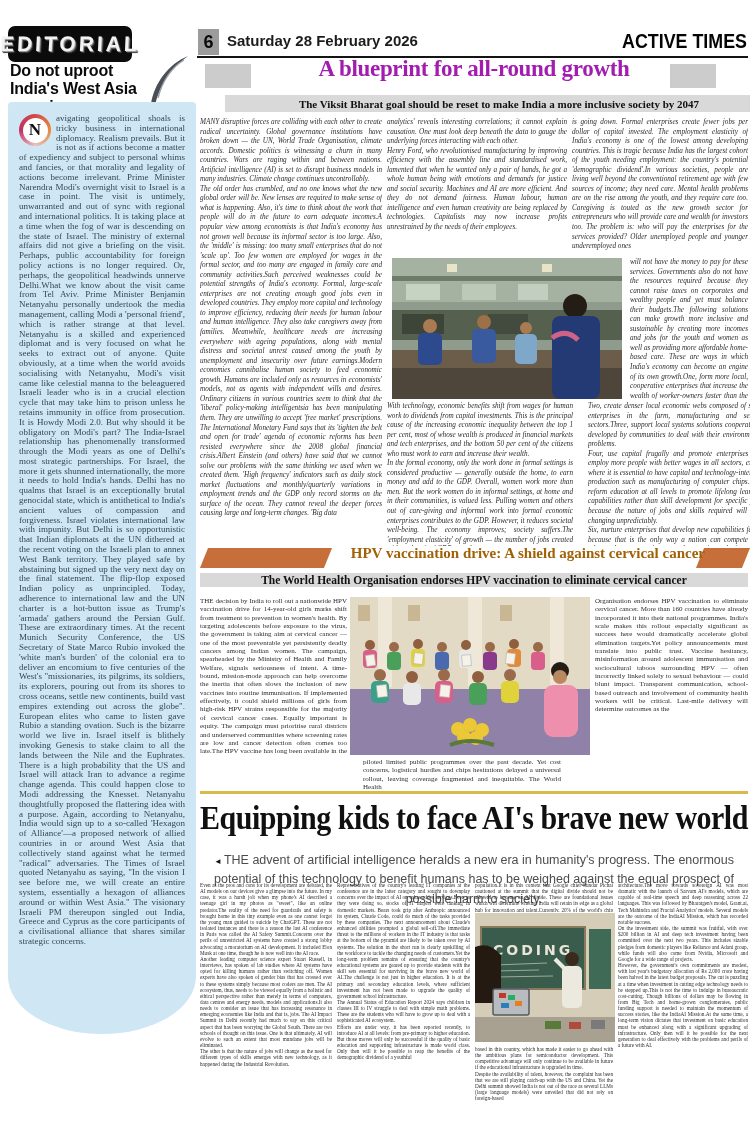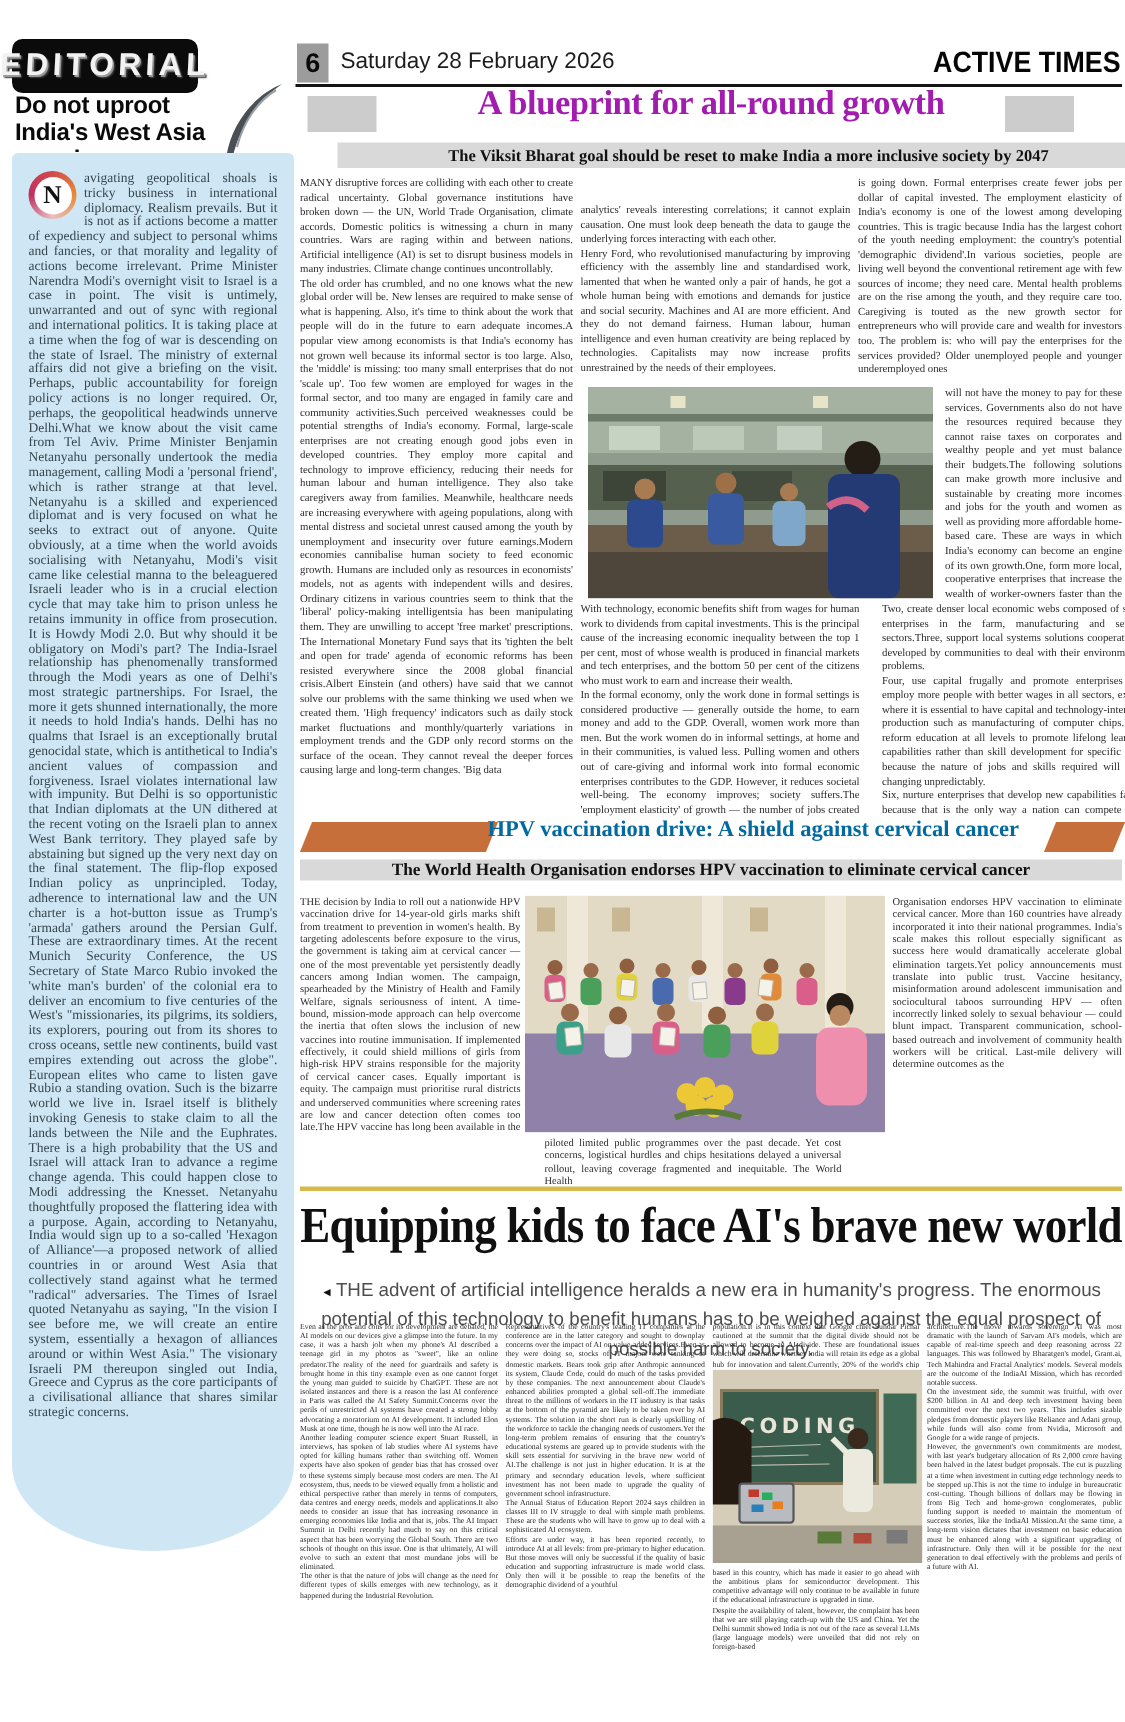--- a/index.html
+++ b/index.html
@@ -8,52 +8,52 @@
   .abs{position:absolute;}
   
   .logo-box{left:8px;top:26px;width:124px;height:36px;background:#0b0b0b;border-radius:7px;
             display:flex;align-items:center;justify-content:center;}
   .logo-text{font-family:"Liberation Sans",sans-serif;font-weight:800;font-size:21px;
              color:#f2f2f2;letter-spacing:3px;text-shadow:1px 1px 0 #9a9a9a,2px 2px 1px #3c3c3c;
              transform:skewX(-3deg);}
   .pagenum{left:198px;top:29px;width:21px;height:26px;background:#9c9c9c;color:#0a0a0a;
            font-family:"Liberation Sans",sans-serif;font-weight:700;font-size:18px;
            display:flex;align-items:center;justify-content:center;}
-  .date{left:227px;top:32px;font-family:"Liberation Sans",sans-serif;font-weight:400;
+  .date{left:227px;top:32px;font-family:"Liberation Sans",sans-serif;font-weight:700;
         font-size:15px;color:#1c1c1c;}
   .masthead{right:3px;top:31px;font-family:"Liberation Sans",sans-serif;font-weight:800;
             font-size:17px;letter-spacing:0px;color:#050505;transform:scale(1.05,1.15);transform-origin:right top;}
   .header-rule{left:197px;top:56px;width:551px;height:2px;background:#141414;}
   
   .ed-headline{left:10px;top:62px;width:152px;font-family:"Liberation Sans",sans-serif;
                font-weight:800;font-size:16px;line-height:1.12;color:#0a0a0a;letter-spacing:-.2px;}
   .quill{left:138px;top:54px;width:58px;height:62px;}
   .ed-box{left:8px;top:102px;width:188px;height:932px;background:#cfe7f4;
           border-radius:4px 4px 95px 95px / 4px 4px 58px 58px;
           padding:12px 11px;box-sizing:border-box;overflow:hidden;
           font-size:9px;line-height:9.8px;text-align:justify;color:#37474f;}
   .dropcap-ring{float:left;width:32px;height:32px;border-radius:50%;margin:0 5px 2px 0;
                 background:conic-gradient(#d24a4a,#e88a3a,#e8c0c0,#c03060,#d24a4a);
                 display:flex;align-items:center;justify-content:center;}
   .dropcap-inner{width:25px;height:25px;border-radius:50%;background:#ffffff;color:#111;
                  font-weight:700;font-size:17px;display:flex;align-items:center;justify-content:center;}
   
-  .colA{font-size:7.2px;line-height:9.55px;text-align:justify;overflow:hidden;color:#2b2b2b;white-space:pre-line;}
+  .colA{font-size:7.2px;line-height:9.55px;text-align:justify;overflow:hidden;color:#2b2b2b;white-space:pre-line;font-style:italic;}
   .colB{font-size:7.0px;line-height:8.35px;text-align:justify;overflow:hidden;color:#2b2b2b;white-space:pre-line;}
   .colC{font-size:5.2px;line-height:6.15px;text-align:justify;overflow:hidden;color:#2b2b2b;white-space:pre-line;}
   .graybar{background:#d9d9d9;display:flex;align-items:center;justify-content:center;
            font-weight:700;color:#111;}
   .deco{background:#cccccc;}
   
   .bp-headline{left:200px;top:56px;width:548px;text-align:center;font-size:23px;font-weight:700;
                color:#a21caf;letter-spacing:-.3px;}
   .bp-standfirst{left:200px;top:95px;width:548px;height:17px;font-size:11px;margin-left:25px;}
   
   .hpv-orange{background:#c76f3b;transform:skewX(-22deg);}
-  .hpv-headline{left:325px;top:545px;width:380px;text-align:left;font-size:15px;font-weight:700;color:#0369a1;}
+  .hpv-headline{left:325px;top:545px;width:380px;text-align:right;font-size:15px;font-weight:700;color:#a16207;}
   .hpv-standfirst{left:200px;top:573px;width:548px;height:14px;font-size:11.5px;}
   
   .gold-rule{left:200px;top:791px;width:548px;height:3px;background:#d9b94c;}
   .ai-headline{left:200px;top:799px;width:548px;text-align:center;font-size:30px;font-weight:700;
                color:#101010;letter-spacing:-.5px;transform:scaleY(1.12);transform-origin:center top;}
   .ai-standfirst{left:205px;top:851px;width:538px;text-align:center;
                  font-family:"Liberation Sans",sans-serif;font-size:12.5px;line-height:1.55;
                  color:#4d4d4d;}
   .pointer{display:inline-block;font-size:8px;color:#111;text-decoration:none;margin-right:2px;}
   .photo{overflow:hidden;}
@@ -87,21 +87,21 @@
     </span><span>avigating geopolitical shoals is tricky business in international diplomacy. Realism prevails. But it is not as if actions become a matter of expediency and subject to personal whims and fancies, or that morality and legality of actions become irrelevant. Prime Minister Narendra Modi's overnight visit to Israel is a case in point. The visit is untimely, unwarranted and out of sync with regional and international politics. It is taking place at a time when the fog of war is descending on the state of Israel. The ministry of external affairs did not give a briefing on the visit. Perhaps, public accountability for foreign policy actions is no longer required. Or, perhaps, the geopolitical headwinds unnerve Delhi.What we know about the visit came from Tel Aviv. Prime Minister Benjamin Netanyahu personally undertook the media management, calling Modi a 'personal friend', which is rather strange at that level. Netanyahu is a skilled and experienced diplomat and is very focused on what he seeks to extract out of anyone. Quite obviously, at a time when the world avoids socialising with Netanyahu, Modi's visit came like celestial manna to the beleaguered Israeli leader who is in a crucial election cycle that may take him to prison unless he retains immunity in office from prosecution. It is Howdy Modi 2.0. But why should it be obligatory on Modi's part? The India-Israel relationship has phenomenally transformed through the Modi years as one of Delhi's most strategic partnerships. For Israel, the more it gets shunned internationally, the more it needs to hold India's hands. Delhi has no qualms that Israel is an exceptionally brutal genocidal state, which is antithetical to India's ancient values of compassion and forgiveness. Israel violates international law with impunity. But Delhi is so opportunistic that Indian diplomats at the UN dithered at the recent voting on the Israeli plan to annex West Bank territory. They played safe by abstaining but signed up the very next day on the final statement. The flip-flop exposed Indian policy as unprincipled. Today, adherence to international law and the UN charter is a hot-button issue as Trump's 'armada' gathers around the Persian Gulf. These are extraordinary times. At the recent Munich Security Conference, the US Secretary of State Marco Rubio invoked the 'white man's burden' of the colonial era to deliver an encomium to five centuries of the West's "missionaries, its pilgrims, its soldiers, its explorers, pouring out from its shores to cross oceans, settle new continents, build vast empires extending out across the globe". European elites who came to listen gave Rubio a standing ovation. Such is the bizarre world we live in. Israel itself is blithely invoking Genesis to stake claim to all the lands between the Nile and the Euphrates. There is a high probability that the US and Israel will attack Iran to advance a regime change agenda. This could happen close to Modi addressing the Knesset. Netanyahu thoughtfully proposed the flattering idea with a purpose. Again, according to Netanyahu, India would sign up to a so-called 'Hexagon of Alliance'—a proposed network of allied countries in or around West Asia that collectively stand against what he termed "radical" adversaries. The Times of Israel quoted Netanyahu as saying, "In the vision I see before me, we will create an entire system, essentially a hexagon of alliances around or within West Asia." The visionary Israeli PM thereupon singled out India, Greece and Cyprus as the core participants of a civilisational alliance that shares similar strategic concerns.</span>
   </div>
 
   <div class="abs deco" style="left:205px;top:64px;width:46px;height:24px;"></div>
   <div class="abs deco" style="left:670px;top:64px;width:46px;height:24px;"></div>
   <div class="abs bp-headline">A blueprint for all-round growth</div>
   <div class="abs graybar bp-standfirst">The Viksit Bharat goal should be reset to make India a more inclusive society by 2047</div>
 
   <div class="abs colA" style="left:200px;top:118px;width:182px;height:428px;">MANY disruptive forces are colliding with each other to create radical uncertainty. Global governance institutions have broken down — the UN, World Trade Organisation, climate accords. Domestic politics is witnessing a churn in many countries. Wars are raging within and between nations. Artificial intelligence (AI) is set to disrupt business models in many industries. Climate change continues uncontrollably.
 The old order has crumbled, and no one knows what the new global order will be. New lenses are required to make sense of what is happening. Also, it's time to think about the work that people will do in the future to earn adequate incomes.A popular view among economists is that India's economy has not grown well because its informal sector is too large. Also, the 'middle' is missing: too many small enterprises that do not 'scale up'. Too few women are employed for wages in the formal sector, and too many are engaged in family care and community activities.Such perceived weaknesses could be potential strengths of India's economy. Formal, large-scale enterprises are not creating enough good jobs even in developed countries. They employ more capital and technology to improve efficiency, reducing their needs for human labour and human intelligence. They also take caregivers away from families. Meanwhile, healthcare needs are increasing everywhere with ageing populations, along with mental distress and societal unrest caused among the youth by unemployment and insecurity over future earnings.Modern economies cannibalise human society to feed economic growth. Humans are included only as resources in economists' models, not as agents with independent wills and desires. Ordinary citizens in various countries seem to think that the 'liberal' policy-making intelligentsia has been manipulating them. They are unwilling to accept 'free market' prescriptions. The International Monetary Fund says that its 'tighten the belt and open for trade' agenda of economic reforms has been resisted everywhere since the 2008 global financial crisis.Albert Einstein (and others) have said that we cannot solve our problems with the same thinking we used when we created them. 'High frequency' indicators such as daily stock market fluctuations and monthly/quarterly variations in employment trends and the GDP only record storms on the surface of the ocean. They cannot reveal the deeper forces causing large and long-term changes. 'Big data</div>
-  <div class="abs colA" style="left:387px;top:118px;width:180px;height:138px;margin-top:18px;">analytics' reveals interesting correlations; it cannot explain causation. One must look deep beneath the data to gauge the underlying forces interacting with each other.
+  <div class="abs colA" style="left:387px;top:118px;width:180px;height:138px;">analytics' reveals interesting correlations; it cannot explain causation. One must look deep beneath the data to gauge the underlying forces interacting with each other.
 Henry Ford, who revolutionised manufacturing by improving efficiency with the assembly line and standardised work, lamented that when he wanted only a pair of hands, he got a whole human being with emotions and demands for justice and social security. Machines and AI are more efficient. And they do not demand fairness. Human labour, human intelligence and even human creativity are being replaced by technologies. Capitalists may now increase profits unrestrained by the needs of their employees.</div>
   <div class="abs colA" style="left:387px;top:402px;width:186px;height:144px;">With technology, economic benefits shift from wages for human work to dividends from capital investments. This is the principal cause of the increasing economic inequality between the top 1 per cent, most of whose wealth is produced in financial markets and tech enterprises, and the bottom 50 per cent of the citizens who must work to earn and increase their wealth.
 In the formal economy, only the work done in formal settings is considered productive — generally outside the home, to earn money and add to the GDP. Overall, women work more than men. But the work women do in informal settings, at home and in their communities, is valued less. Pulling women and others out of care-giving and informal work into formal economic enterprises contributes to the GDP. However, it reduces societal well-being. The economy improves; society suffers.The 'employment elasticity' of growth — the number of jobs created with each unit of GDP growth —</div>
   <div class="abs colA" style="left:572px;top:118px;width:176px;height:138px;">is going down. Formal enterprises create fewer jobs per dollar of capital invested. The employment elasticity of India's economy is one of the lowest among developing countries. This is tragic because India has the largest cohort of the youth needing employment: the country's potential 'demographic dividend'.In various societies, people are living well beyond the conventional retirement age with few sources of income; they need care. Mental health problems are on the rise among the youth, and they require care too. Caregiving is touted as the new growth sector for entrepreneurs who will provide care and wealth for investors too. The problem is: who will pay the enterprises for the services provided? Older unemployed people and younger underemployed ones</div>
   <div class="abs colA" style="left:630px;top:258px;width:118px;height:141px;">will not have the money to pay for these services. Governments also do not have the resources required because they cannot raise taxes on corporates and wealthy people and yet must balance their budgets.The following solutions can make growth more inclusive and sustainable by creating more incomes and jobs for the youth and women as well as providing more affordable home-based care. These are ways in which India's economy can become an engine of its own growth.One, form more local, cooperative enterprises that increase the wealth of worker-owners faster than the wealth of stock market investors.</div>
   <div class="abs colA" style="left:588px;top:402px;width:176px;height:144px;">Two, create denser local economic webs composed of small enterprises in the farm, manufacturing and service sectors.Three, support local systems solutions cooperatively developed by communities to deal with their environmental problems.
 Four, use capital frugally and promote enterprises that employ more people with better wages in all sectors, except where it is essential to have capital and technology-intensive production such as manufacturing of computer chips.Five, reform education at all levels to promote lifelong learning capabilities rather than skill development for specific jobs, because the nature of jobs and skills required will keep changing unpredictably.
 Six, nurture enterprises that develop new capabilities faster, because that is the only way a nation can compete with others whose enterprises are also continuously improving their capabilities.
 Seven, reset the goal of Viksit Bharat to make India a better and more inclusive society by 2047 that provides equal political, social and economic freedoms to all its citizens, whatever their caste and religion, and measure all-round progress rather than the size of the GDP.</div>
 

